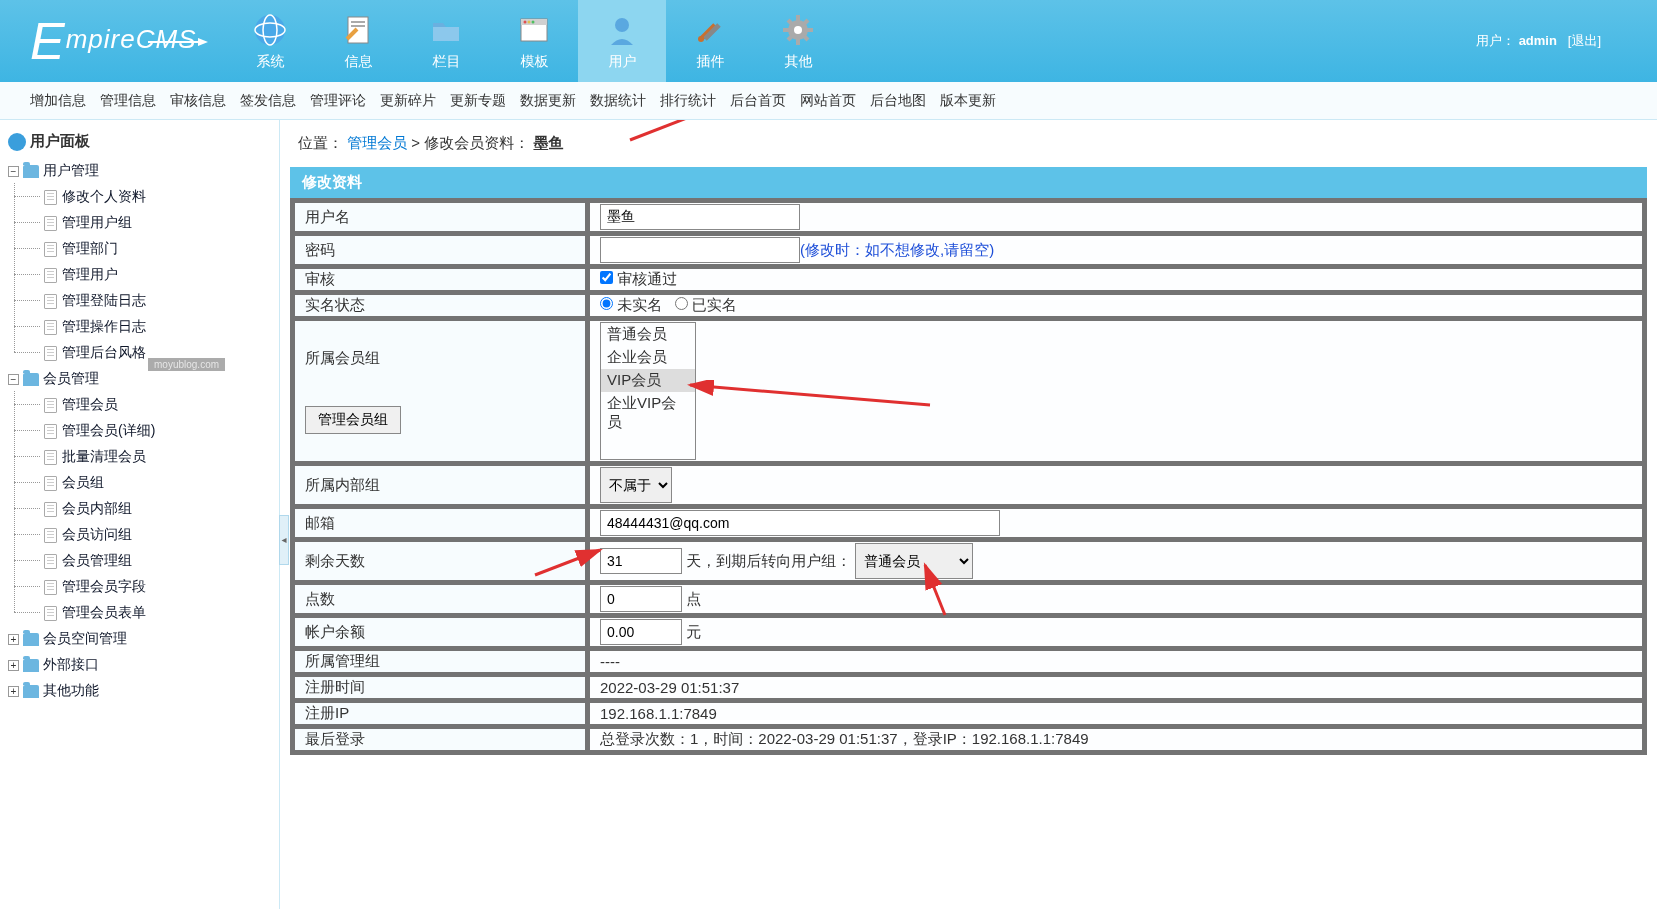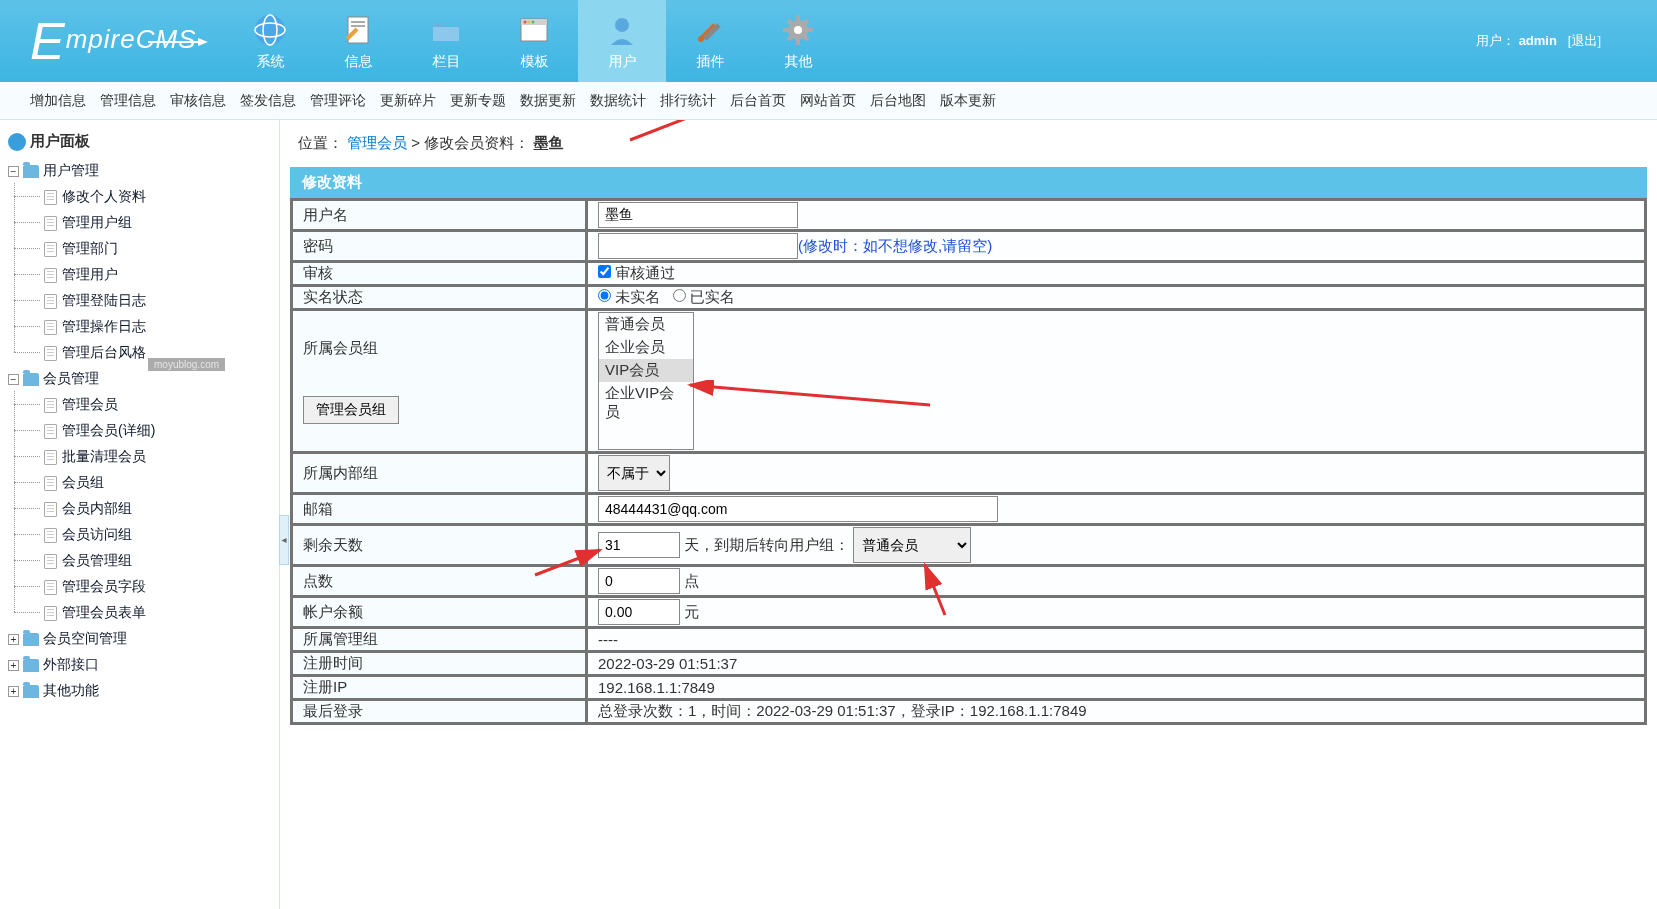--- a/index.html
+++ b/index.html
@@ -32,21 +32,21 @@
 .tree ul li::before { content: ''; position: absolute; left: -16px; top: 13px; width: 26px; border-top: 1px dotted #999; }
 .tree a { color: #0f172a; text-decoration: none; }
 .watermark { position: absolute; top: 238px; left: 148px; background: #888; color: #ddd; font-size: 10px; padding: 1px 6px; opacity: 0.7; }
 .collapse-handle { position: absolute; left: 279px; top: 50%; width: 10px; height: 50px; background: #e0f0f8; border: 1px solid #b0d8ec; cursor: pointer; display: flex; align-items: center; justify-content: center; font-size: 10px; color: #666; }
 .content { flex: 1; padding: 0; overflow-y: auto; position: relative; }
 .breadcrumb { padding: 14px 18px; font-size: 15px; color: #333; }
 .breadcrumb a { color: #0078d4; text-decoration: none; }
 .form-panel { margin: 0 10px; }
 .form-title { background: #5dc2e8; color: #fff; padding: 6px 12px; font-weight: bold; font-size: 15px; }
 .form-table { width: 100%; border-collapse: collapse; }
-.form-table td { border: 3px solid #737373; padding: 1px 10px; font-size: 15px; background: #fdfeff; vertical-align: middle; }
+.form-table td { border: 5px solid #737373; padding: 1px 10px; font-size: 15px; background: #fdfeff; vertical-align: middle; }
 .form-table td:first-child { width: 295px; background: #f7fcfe; }
 input[type=text], input[type=password] { border: 1px solid #888; padding: 3px 6px; font-size: 14px; height: 26px; }
 select { border: 1px solid #888; padding: 2px 4px; font-size: 14px; height: 36px; }
 .multiselect { border: 1px solid #888; width: 96px; height: 138px; font-size: 15px; }
 .multiselect div { padding: 2px 6px; cursor: pointer; }
 .multiselect div.selected { background: #ddd; color: #333; }
 button.mgr { border: 1px solid #888; background: #f0f0f0; padding: 4px 12px; font-size: 14px; cursor: pointer; }
 .note { color: #1d4ed8; }
 .globe-icon { width: 18px; height: 18px; border-radius: 50%; background: #3a9edc; display: inline-block; }
 

